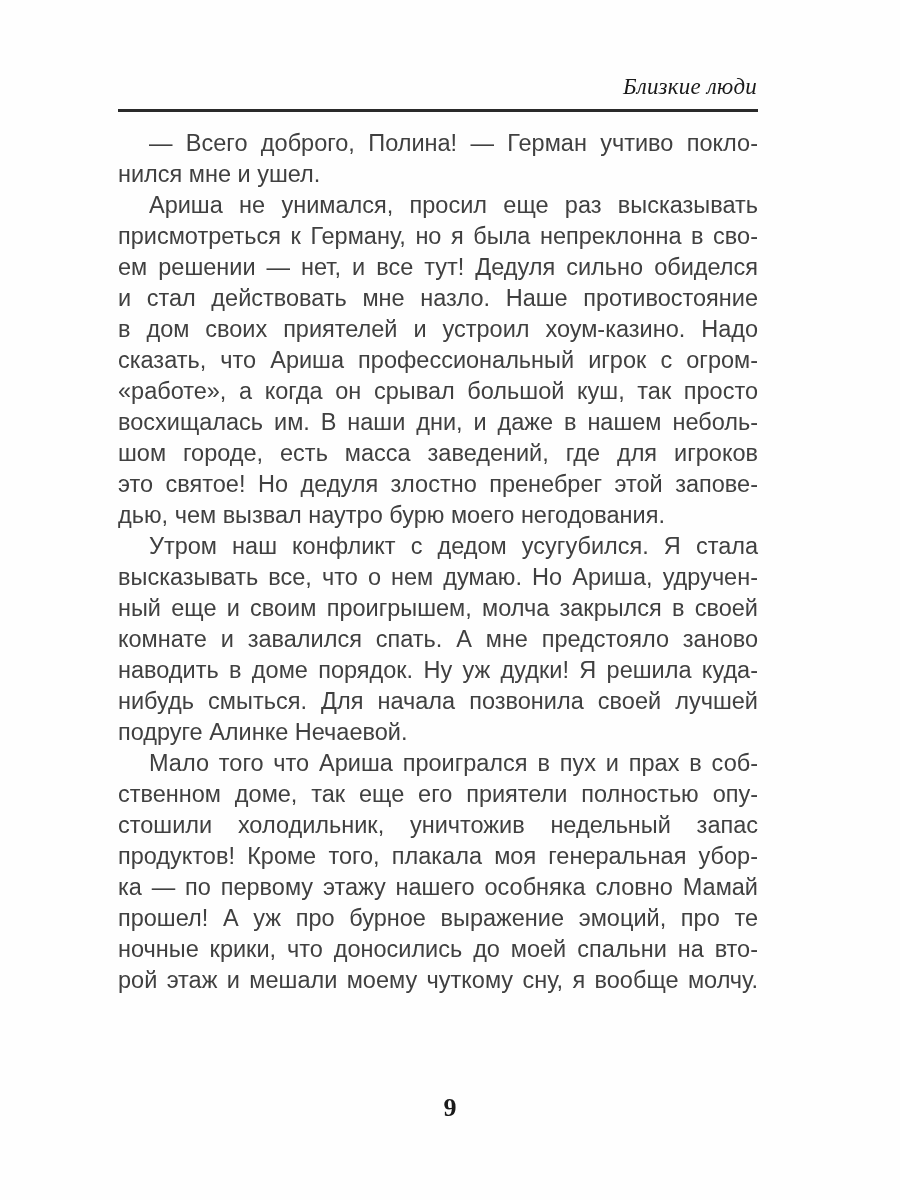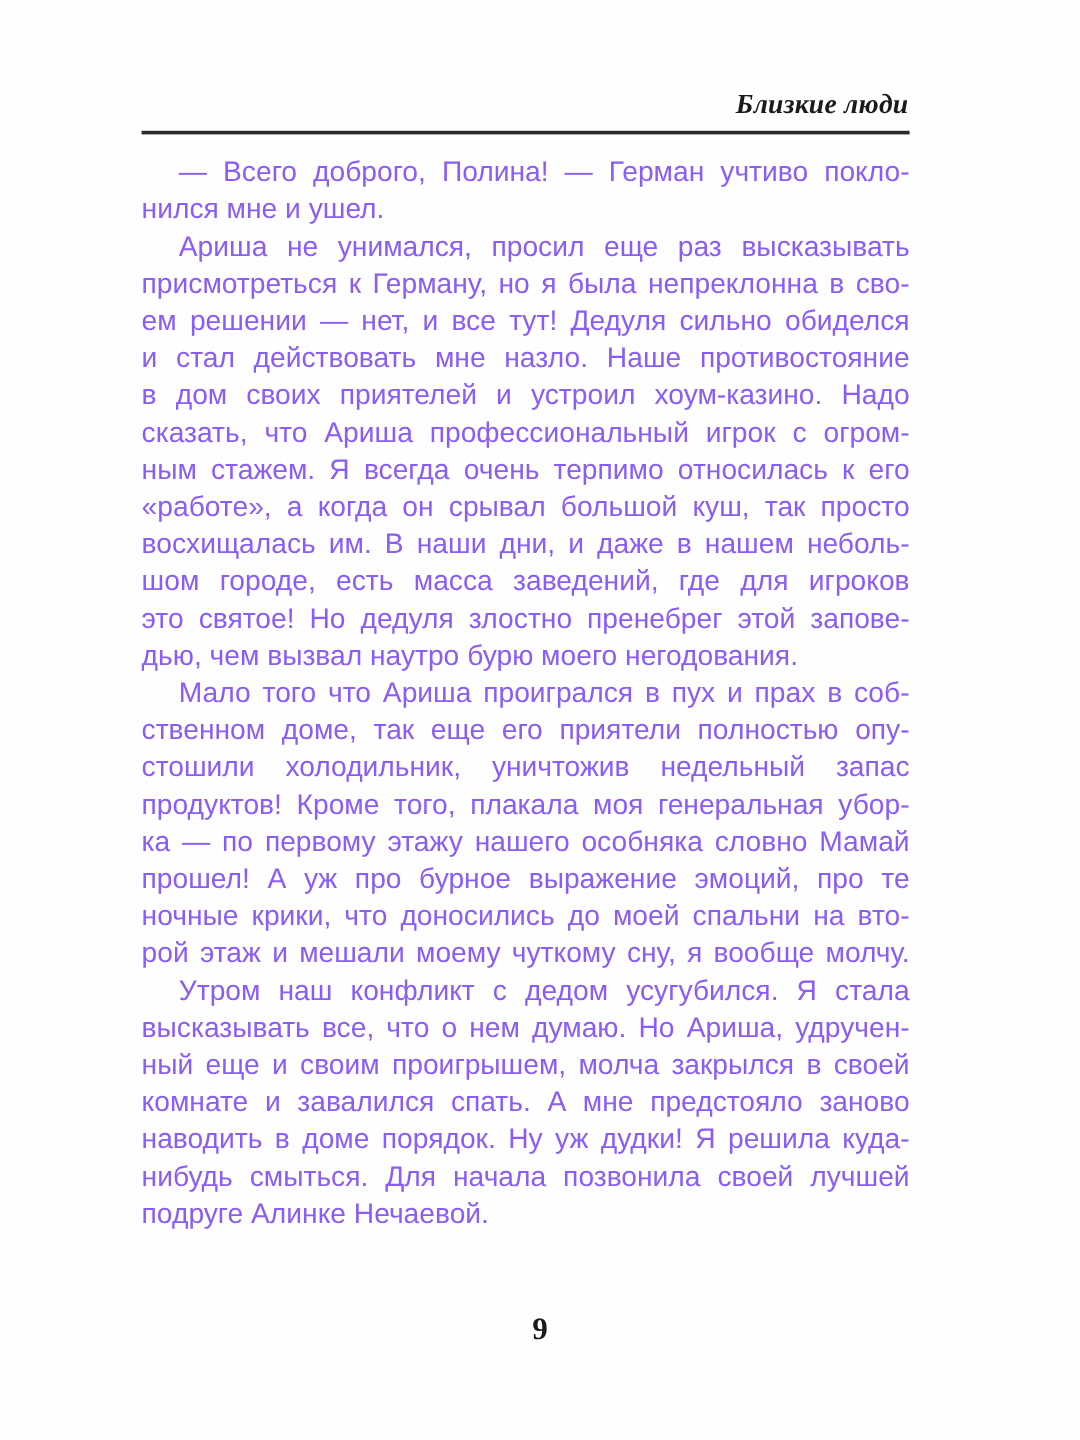--- a/index.html
+++ b/index.html
@@ -1,30 +1,30 @@
 <!DOCTYPE html>
 <html><head>
   <meta charset="utf-8">
   <style>
     html, body { margin: 0; padding: 0; background: #ffffff; }
     body { width: 900px; height: 1200px; position: relative; overflow: hidden; }
     .page { position: absolute; left: 0; top: 0; width: 900px; height: 1200px; background: #fefefe; }
     .running-head {
       position: absolute; right: 143px; top: 74px;
       font-family: "Liberation Serif", "DejaVu Serif", serif;
-      font-style: italic; font-weight: bold; font-size: 23px; color: #1a1a1a;
+      font-style: italic; font-weight: normal; font-size: 23px; color: #1a1a1a;
       letter-spacing: 0.2px;
     }
     .head-rule {
       position: absolute; left: 118px; top: 109px; width: 640px; height: 3px; background: #2a2a2a;
     }
     .body-text {
       position: absolute; left: 118px; top: 128px; width: 640px;
       font-family: "Liberation Sans", "DejaVu Sans", sans-serif;
-      font-size: 23.5px; line-height: 31px; color: #8b5cf6;
+      font-size: 23.5px; line-height: 31px; color: #404040;
     }
     .line {
       display: block; white-space: nowrap; height: 31px;
       text-align: justify; text-align-last: justify;
       transform-origin: left center;
     }
     .line.indent { padding-left: 31px; }
     .line.last { text-align-last: left; }
     .page-number {
       position: absolute; left: 0; width: 900px; top: 1093px; text-align: center;
@@ -45,44 +45,43 @@
       <span class="line last">нился мне и ушел.</span>
     </div>
 
     <div>
       <span class="line indent">Ариша не унимался, просил еще раз высказывать</span>
       <span class="line">присмотреться к Герману, но я была непреклонна в сво-</span>
       <span class="line">ем решении — нет, и все тут! Дедуля сильно обиделся</span>
       <span class="line">и стал действовать мне назло. Наше противостояние</span>
       <span class="line">в дом своих приятелей и устроил хоум-казино. Надо</span>
       <span class="line">сказать, что Ариша профессиональный игрок с огром-</span>
-      <span class="line">ным стажем. Я всегда очень терпимо относилась к его</span>
       <span class="line">«работе», а когда он срывал большой куш, так просто</span>
       <span class="line">восхищалась им. В наши дни, и даже в нашем неболь-</span>
       <span class="line">шом городе, есть масса заведений, где для игроков</span>
       <span class="line">это святое! Но дедуля злостно пренебрег этой запове-</span>
       <span class="line last">дью, чем вызвал наутро бурю моего негодования.</span>
+    </div>
+
+    <div>
+      <span class="line indent">Утром наш конфликт с дедом усугубился. Я стала</span>
+      <span class="line">высказывать все, что о нем думаю. Но Ариша, удручен-</span>
+      <span class="line">ный еще и своим проигрышем, молча закрылся в своей</span>
+      <span class="line">комнате и завалился спать. А мне предстояло заново</span>
+      <span class="line">наводить в доме порядок. Ну уж дудки! Я решила куда-</span>
+      <span class="line">нибудь смыться. Для начала позвонила своей лучшей</span>
+      <span class="line last">подруге Алинке Нечаевой.</span>
     </div>
 
     <div>
       <span class="line indent">Мало того что Ариша проигрался в пух и прах в соб-</span>
       <span class="line">ственном доме, так еще его приятели полностью опу-</span>
       <span class="line">стошили холодильник, уничтожив недельный запас</span>
       <span class="line">продуктов! Кроме того, плакала моя генеральная убор-</span>
       <span class="line">ка — по первому этажу нашего особняка словно Мамай</span>
       <span class="line">прошел! А уж про бурное выражение эмоций, про те</span>
       <span class="line">ночные крики, что доносились до моей спальни на вто-</span>
       <span class="line">рой этаж и мешали моему чуткому сну, я вообще молчу.</span>
     </div>
-
-    <div>
-      <span class="line indent">Утром наш конфликт с дедом усугубился. Я стала</span>
-      <span class="line">высказывать все, что о нем думаю. Но Ариша, удручен-</span>
-      <span class="line">ный еще и своим проигрышем, молча закрылся в своей</span>
-      <span class="line">комнате и завалился спать. А мне предстояло заново</span>
-      <span class="line">наводить в доме порядок. Ну уж дудки! Я решила куда-</span>
-      <span class="line">нибудь смыться. Для начала позвонила своей лучшей</span>
-      <span class="line last">подруге Алинке Нечаевой.</span>
-    </div>
   </div>
 
   <div class="page-number">9</div>
 </div>
 
 </body></html>

